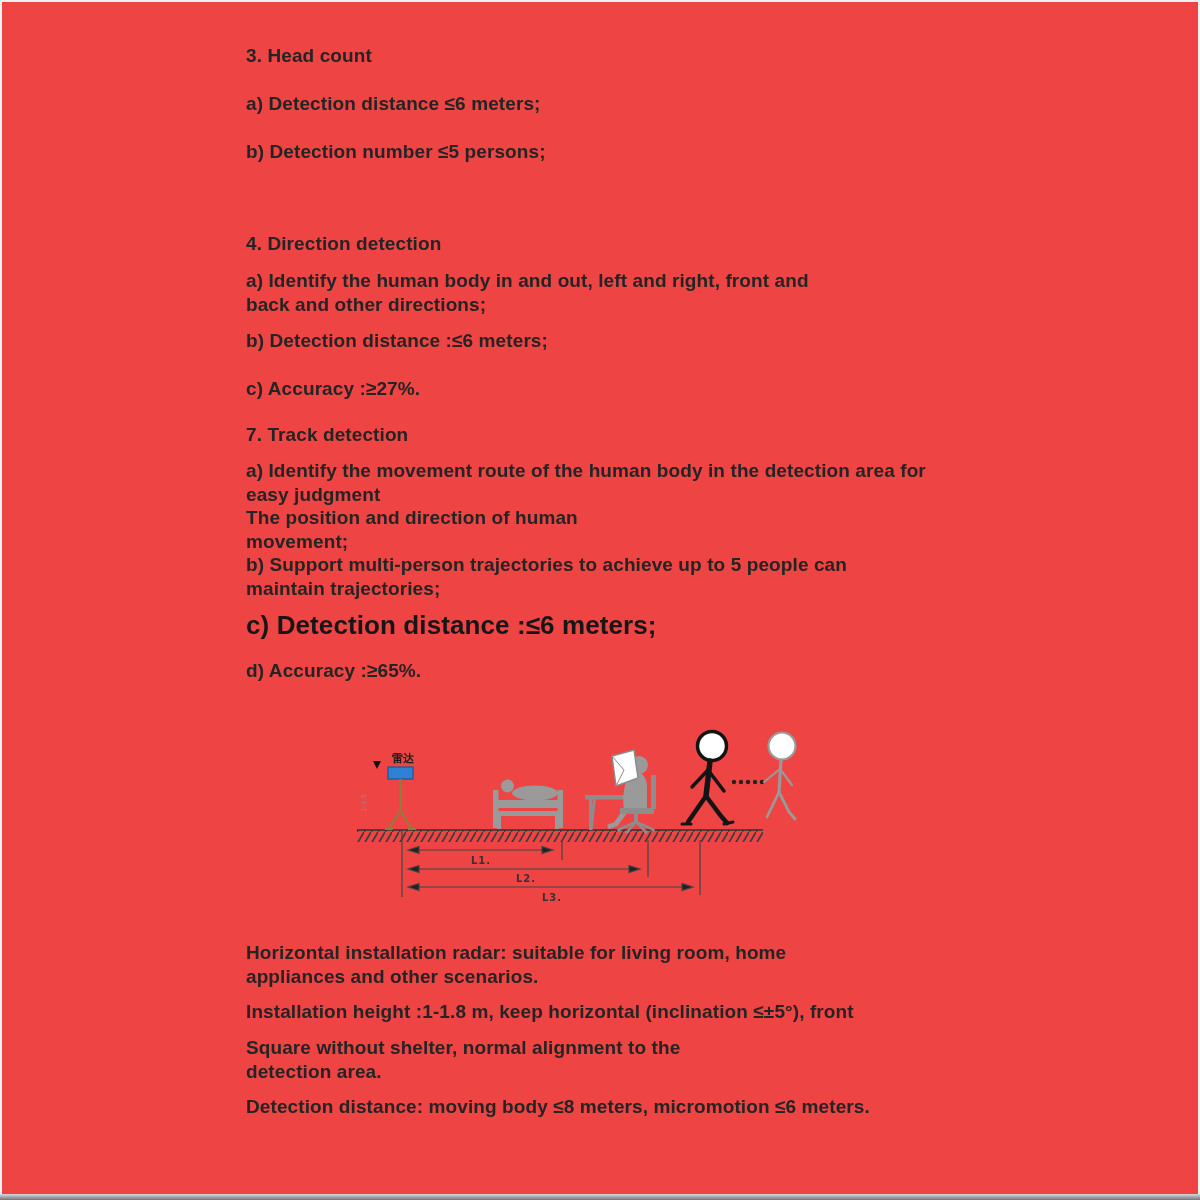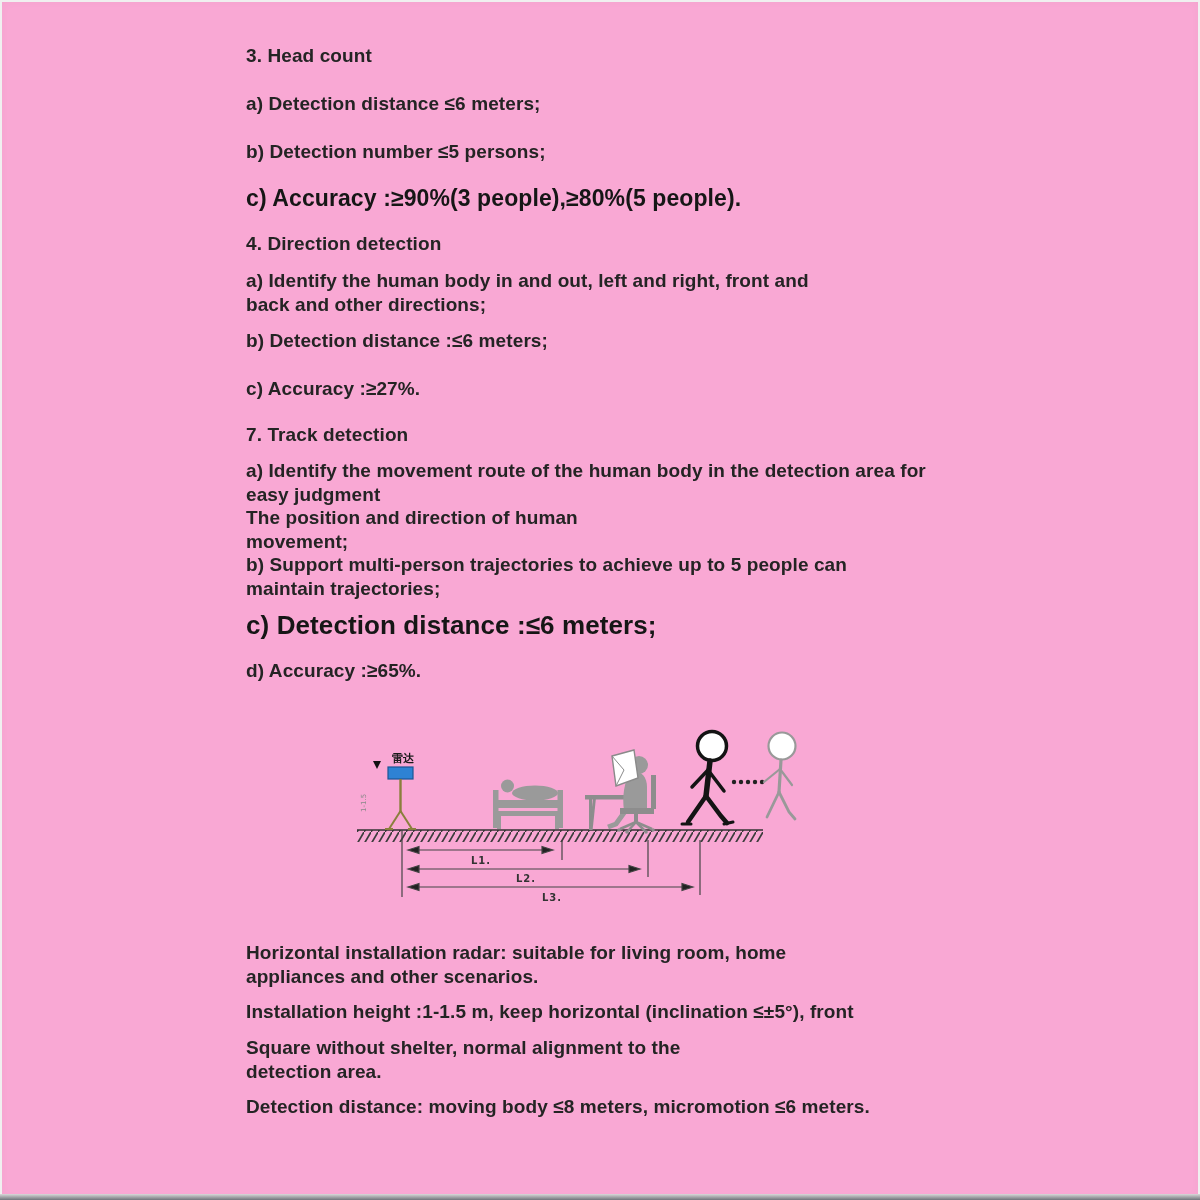--- a/index.html
+++ b/index.html
@@ -1,20 +1,20 @@
 <!DOCTYPE html>
 <html><head>
 <meta charset="utf-8">
 <style>
   html,body{margin:0;padding:0;background:#e9e9e9;}
   #page{
     position:relative;
     width:1200px;height:1200px;
     margin:0 auto;
-    background:#f9a8d4;
+    background:#ef4444;
     box-shadow: inset 0 0 0 2px #f0f0f0, inset 0 0 12px rgba(0,0,0,0.04);
     font-family:"Liberation Sans","DejaVu Sans",sans-serif;
     overflow:hidden;
   }
   .line{
     position:absolute;
     left:246px;
     font-weight:700;
     color:#242424;
     white-space:pre-line;
@@ -31,21 +31,20 @@
   svg text{font-family:"DejaVu Sans","Liberation Sans",sans-serif;}
 </style>
 </head>
 <body>
 
 <div id="page">
 
   <div class="line fs-body" style="top:44px">3. Head count</div>
   <div class="line fs-body" style="top:92px">a) Detection distance ≤6 meters;</div>
   <div class="line fs-body" style="top:140px">b) Detection number ≤5 persons;</div>
-  <div class="line fs-big" style="top:185px">c) Accuracy :≥90%(3 people),≥80%(5 people).</div>
 
   <div class="line fs-body" style="top:232px">4. Direction detection</div>
   <div class="line fs-body" style="top:269px">a) Identify the human body in and out, left and right, front and
 back and other directions;</div>
   <div class="line fs-body" style="top:329px">b) Detection distance :≤6 meters;</div>
   <div class="line fs-body" style="top:377px">c) Accuracy :≥27%.</div>
 
   <div class="line fs-body" style="top:423px">7. Track detection</div>
   <div class="line fs-body" style="top:506px">The position and direction of human
 movement;</div>
@@ -171,19 +170,19 @@
       <g font-size="10" font-weight="bold" fill="#333" text-anchor="middle" letter-spacing="1">
         <text x="131" y="152">L1.</text>
         <text x="176" y="170">L2.</text>
         <text x="202" y="189">L3.</text>
       </g>
     </svg>
   </div>
 
   <div class="line fs-body" style="top:941px">Horizontal installation radar: suitable for living room, home
 appliances and other scenarios.</div>
-  <div class="line fs-body" style="top:1000px">Installation height :1-1.5 m, keep horizontal (inclination ≤±5°), front</div>
+  <div class="line fs-body" style="top:1000px">Installation height :1-1.8 m, keep horizontal (inclination ≤±5°), front</div>
   <div class="line fs-body" style="top:1036px">Square without shelter, normal alignment to the
 detection area.</div>
   <div class="line fs-body" style="top:1095px">Detection distance: moving body ≤8 meters, micromotion ≤6 meters.</div>
 
   <div id="bottom-strip"></div>
 </div>
 
 </body></html>

